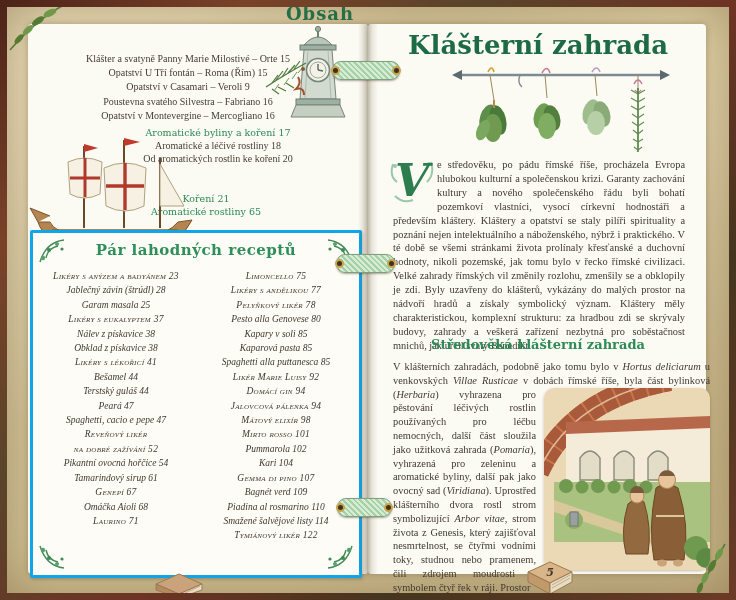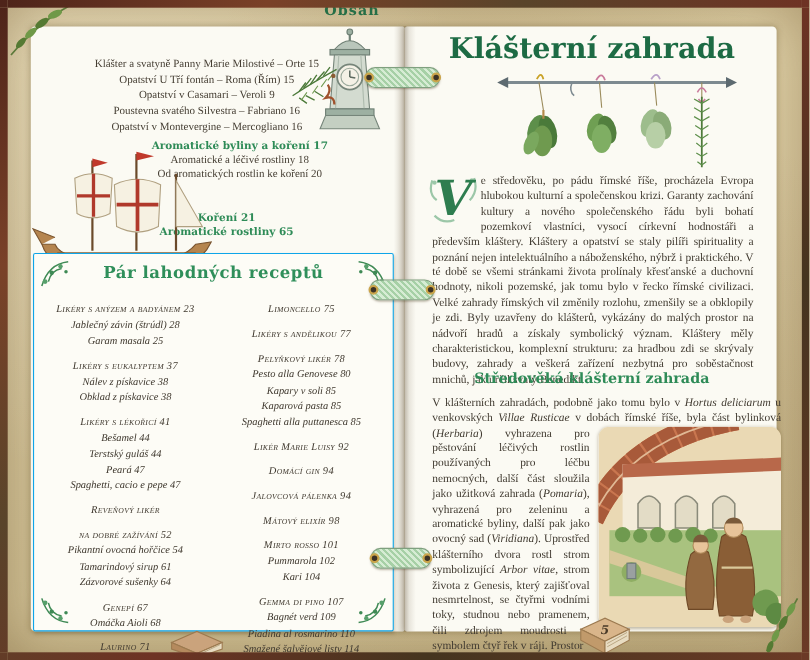--- a/index.html
+++ b/index.html
@@ -19,41 +19,41 @@
     border:7px solid transparent;
     border-image:linear-gradient(135deg,#4e241a,#7a4128 18%,#59442a 36%,#6e3324 55%,#45351f 74%,#6b3a26 100%) 1;}
   .page{position:absolute;top:24px;height:550px;background:#fbfaf3;z-index:1;
     box-shadow:0 0 6px rgba(80,60,20,.35);}
   #left-page{left:28px;width:340px;border-radius:4px 2px 2px 4px;}
   #right-page{left:368px;width:338px;border-radius:2px 4px 4px 2px;}
   #gutter{position:absolute;left:358px;top:24px;width:20px;height:550px;z-index:3;pointer-events:none;
     background:linear-gradient(90deg,rgba(60,40,10,0) 0%,rgba(60,40,10,.18) 42%,rgba(60,40,10,.28) 52%,rgba(60,40,10,.10) 70%,rgba(60,40,10,0) 100%);}
   
   #obsah{position:absolute;left:255px;top:3px;width:130px;text-align:center;z-index:2;
-    font-family:"DejaVu Serif", serif;font-weight:bold;font-size:13px;color:#256e46;letter-spacing:1px;}
+    font-family:"DejaVu Serif", serif;font-weight:bold;font-size:18px;color:#256e46;letter-spacing:1px;}
   
   .toc-top{position:absolute;left:0;top:28px;width:320px;text-align:center;
     font-size:10px;color:#453e33;line-height:14.2px;}
   .toc-aromatic{position:absolute;left:40px;top:102px;width:300px;text-align:center;
     font-size:10px;color:#453e33;line-height:13px;}
   .toc-green{position:absolute;left:28px;top:168px;width:300px;text-align:center;
     font-size:10px;line-height:13px;}
   .line{white-space:nowrap;}
-  .accent, .toc-green .line{color:#2e8b57;font-weight:bold;font-family:"DejaVu Serif", serif;font-size:9.5px;}
+  .accent, .toc-green .line{color:#2e8b57;font-weight:normal;font-family:"DejaVu Serif", serif;font-size:9.5px;}
   
   #recipe-box{position:absolute;left:2px;top:206px;width:326px;height:342px;
-    border:1px solid #0ea5e9;border-radius:2px;background:#fdfcf6;
+    border:3px solid #0ea5e9;border-radius:2px;background:#fdfcf6;
     box-shadow:1px 2px 3px rgba(90,70,30,.25);}
   #recipe-title{margin-top:8px;text-align:center;font-family:"DejaVu Serif", serif;
     font-weight:bold;font-size:15px;color:#2f8f5a;letter-spacing:.5px;}
   .recipe-col{position:absolute;top:36px;width:160px;text-align:center;
     font-style:italic;font-size:9.5px;color:#3f382e;line-height:14.4px;}
   #recipe-col-left{left:3px;}
   #recipe-col-right{left:163px;}
-  .sc{font-variant:small-caps;letter-spacing:.3px;margin-top:8px;}
+  .sc{font-variant:small-caps;letter-spacing:.3px;}
   .flourish{position:absolute;width:30px;height:30px;}
   .fl-tl{left:3px;top:3px;}
   .fl-tr{right:3px;top:3px;transform:scaleX(-1);}
   .fl-bl{left:3px;bottom:3px;transform:scaleY(-1);}
   .fl-br{right:3px;bottom:3px;transform:scale(-1,-1);}
   
   #main-title{position:absolute;left:40px;top:6px;width:290px;text-align:left;
     font-family:"DejaVu Serif", serif;font-weight:bold;font-size:26px;color:#1d6b44;}
   #herb-rack{position:absolute;left:82px;top:36px;width:222px;height:104px;}
   #para1{position:absolute;left:25px;top:134px;width:292px;text-align:justify;
@@ -216,21 +216,20 @@
           <div class="line">Obklad z pískavice 38</div>
           <div class="line sc">Likéry s lékořicí 41</div>
           <div class="line">Bešamel 44</div>
           <div class="line">Terstský guláš 44</div>
           <div class="line">Peará 47</div>
           <div class="line">Spaghetti, cacio e pepe 47</div>
           <div class="line sc">Reveňový likér</div>
           <div class="line sc">na dobré zažívání 52</div>
           <div class="line">Pikantní ovocná hořčice 54</div>
           <div class="line">Tamarindový sirup 61</div>
-          <div class="line">Zázvorové sušenky 64</div>
           <div class="line sc">Genepí 67</div>
           <div class="line">Omáčka Aioli 68</div>
           <div class="line sc">Laurino 71</div>
         </div>
       <div class="recipe-col" id="recipe-col-right">
           <div class="line sc">Limoncello 75</div>
           <div class="line sc">Likéry s andělikou 77</div>
           <div class="line sc">Pelyňkový likér 78</div>
           <div class="line">Pesto alla Genovese 80</div>
           <div class="line">Kapary v soli 85</div>

